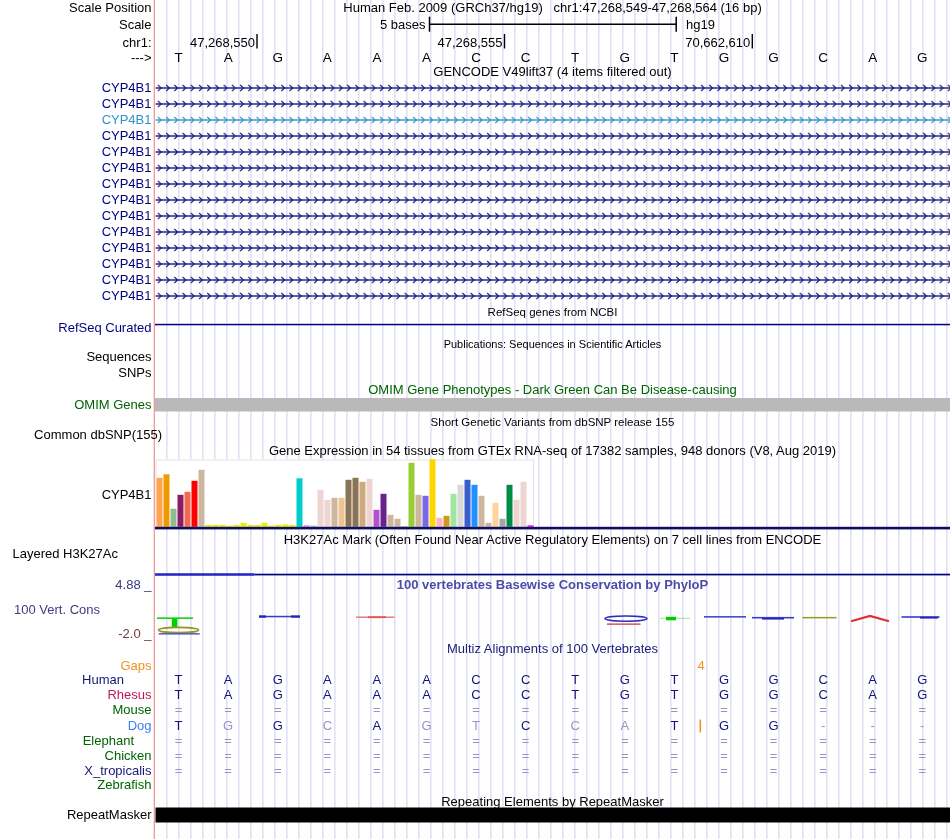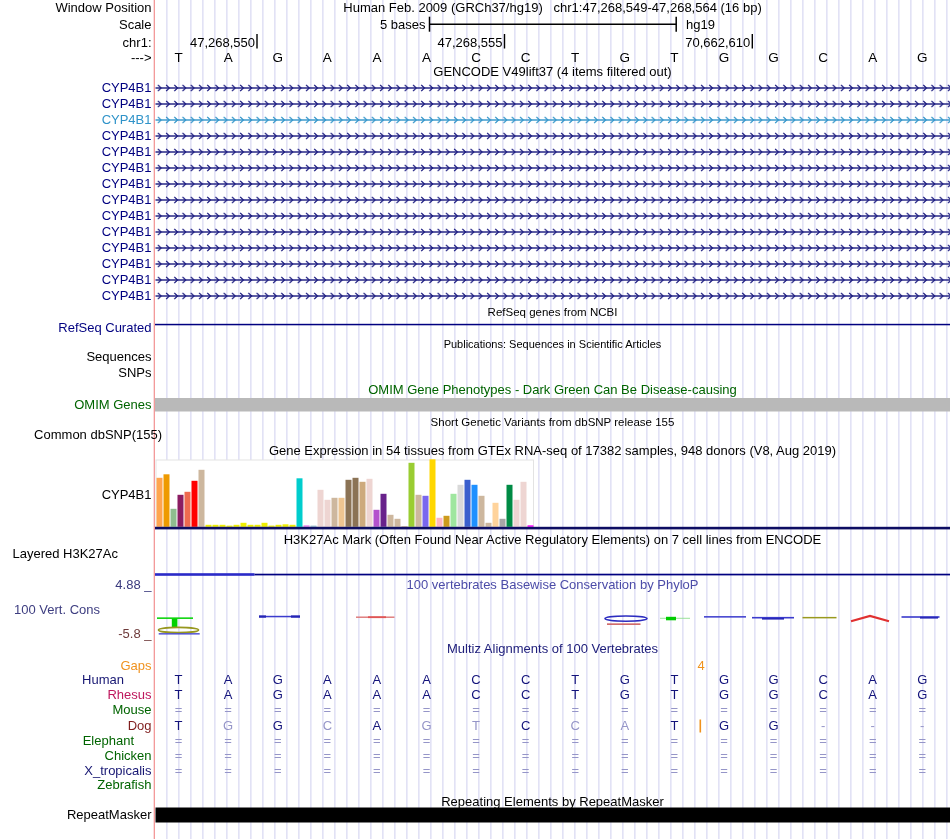--- a/index.html
+++ b/index.html
@@ -203,21 +203,21 @@
         <rect x="762" y="617.9" width="22" height="1.7" fill="#2828b8"></rect>
         <rect x="802.5" y="616.9" width="34" height="1.5" fill="#99991e"></rect>
         <path d="M851 621.3 L870 615.9 L889 621.3" fill="none" stroke="#e03030" stroke-width="2.2"></path>
         <rect x="901.5" y="616.2" width="38" height="1.6" fill="#3b3bcd"></rect>
         <rect x="920" y="616.8" width="18" height="1.8" fill="#2828b8"></rect>
       </g>
       <rect x="699.5" y="719.5" width="1.6" height="13" fill="#f0921e"></rect>
       <rect x="155.5" y="807.5" width="794.5" height="15" fill="#000000"></rect>
     </svg>
 
-  <div class="lab" style="top:1px;width:151.5px;">Window Position</div>
+  <div class="lab" style="top:1px;width:151.5px;">Scale Position</div>
   <div class="lab" style="top:18px;width:151.5px;">Scale</div>
   <div class="lab" style="top:35.5px;width:151.5px;">chr1:</div>
   <div class="lab" style="top:50.5px;width:151.5px;">---&gt;</div>
 
   <div class="ctr" style="top:1px;"><span>Human Feb. 2009 (GRCh37/hg19)</span><span>   </span><span>chr1:47,268,549-47,268,564 (16 bp)</span></div>
   <div class="abs" style="top:17.5px; left:329.5px; width:96px; text-align:right;">5 bases</div>
   <div class="abs" style="top:17.5px; left:686px;">hg19</div>
   <div id="ruler-numbers">
       <div class="abs" style="top: 35.5px; left: 127px; width: 128px; text-align: right;">47,268,550</div>
       <div class="abs" style="top: 35.5px; left: 374.5px; width: 128px; text-align: right;">47,268,555</div>
@@ -266,23 +266,23 @@
   <div class="lab" style="top:366px;width:151.5px;">SNPs</div>
   <div class="ctr" style="top:383px;color:#006400;">OMIM Gene Phenotypes - Dark Green Can Be Disease-causing</div>
   <div class="lab" style="top:397.5px;width:151.5px;color:#006400;">OMIM Genes</div>
   <div class="ctr sm2" style="top:414.5px;">Short Genetic Variants from dbSNP release 155</div>
   <div class="lab" style="top:427.5px;width:162px;">Common dbSNP(155)</div>
   <div class="ctr" style="top:444px;">Gene Expression in 54 tissues from GTEx RNA-seq of 17382 samples, 948 donors (V8, Aug 2019)</div>
   <div class="lab" style="top:487.5px;width:151.5px;">CYP4B1</div>
   <div class="ctr" style="top:532.5px;">H3K27Ac Mark (Often Found Near Active Regulatory Elements) on 7 cell lines from ENCODE</div>
   <div class="lab" style="top:546.5px;width:118px;">Layered H3K27Ac</div>
   <div class="lab" style="top:577.5px;width:151.5px;color:#3a3a7e;">4.88 _</div>
-  <div class="ctr" style="top:577.5px;color:#4c4ca8;">100 vertebrates Basewise Conservation by PhyloP</div>
+  <div class="ctr" style="top:577.5px;color:#4c4ca8;font-weight:bold;">100 vertebrates Basewise Conservation by PhyloP</div>
   <div class="lab" style="top:602.5px;width:100px;color:#3d3d80;">100 Vert. Cons</div>
-  <div class="lab" style="top:626.5px;width:151.5px;color:#6e3a3a;">-5.8 _</div>
+  <div class="lab" style="top:626.5px;width:151.5px;color:#6e3a3a;">-2.0 _</div>
   <div class="ctr" style="top:641.5px;color:#20207c;">Multiz Alignments of 100 Vertebrates</div>
   <div class="lab" style="top:658.5px;width:151.5px;color:#f0921e;">Gaps</div>
   <div class="abs" style="top:658.5px;left:691px;width:20px;text-align:center;color:#f0921e;">4</div>
   <div id="multiz-rows">
       <div class="lab" style="top: 672.8px; width: 124px; color: rgb(23, 23, 115);">Human</div>
       <div class="cell" style="top: 672.8px; left: 167.59px; color: rgb(19, 19, 123);">T</div>
       <div class="cell" style="top: 672.8px; left: 217.17px; color: rgb(19, 19, 123);">A</div>
       <div class="cell" style="top: 672.8px; left: 266.75px; color: rgb(19, 19, 123);">G</div>
       <div class="cell" style="top: 672.8px; left: 316.33px; color: rgb(19, 19, 123);">A</div>
       <div class="cell" style="top: 672.8px; left: 365.91px; color: rgb(19, 19, 123);">A</div>
@@ -324,21 +324,21 @@
       <div class="cell" style="top: 703.3px; left: 465.07px; color: rgb(149, 149, 200);">=</div>
       <div class="cell" style="top: 703.3px; left: 514.65px; color: rgb(149, 149, 200);">=</div>
       <div class="cell" style="top: 703.3px; left: 564.23px; color: rgb(149, 149, 200);">=</div>
       <div class="cell" style="top: 703.3px; left: 613.81px; color: rgb(149, 149, 200);">=</div>
       <div class="cell" style="top: 703.3px; left: 663.39px; color: rgb(149, 149, 200);">=</div>
       <div class="cell" style="top: 703.3px; left: 712.97px; color: rgb(149, 149, 200);">=</div>
       <div class="cell" style="top: 703.3px; left: 762.55px; color: rgb(149, 149, 200);">=</div>
       <div class="cell" style="top: 703.3px; left: 812.13px; color: rgb(149, 149, 200);">=</div>
       <div class="cell" style="top: 703.3px; left: 861.71px; color: rgb(149, 149, 200);">=</div>
       <div class="cell" style="top: 703.3px; left: 911.29px; color: rgb(149, 149, 200);">=</div>
-      <div class="lab" style="top: 718.5px; width: 151.5px; color: #7f1d1d;">Dog</div>
+      <div class="lab" style="top: 718.5px; width: 151.5px; color: #3b82f6;">Dog</div>
       <div class="cell" style="top: 718.5px; left: 167.59px; color: rgb(19, 19, 123);">T</div>
       <div class="cell" style="top: 718.5px; left: 217.17px; color: rgb(149, 149, 200);">G</div>
       <div class="cell" style="top: 718.5px; left: 266.75px; color: rgb(19, 19, 123);">G</div>
       <div class="cell" style="top: 718.5px; left: 316.33px; color: rgb(149, 149, 200);">C</div>
       <div class="cell" style="top: 718.5px; left: 365.91px; color: rgb(19, 19, 123);">A</div>
       <div class="cell" style="top: 718.5px; left: 415.49px; color: rgb(149, 149, 200);">G</div>
       <div class="cell" style="top: 718.5px; left: 465.07px; color: rgb(149, 149, 200);">T</div>
       <div class="cell" style="top: 718.5px; left: 514.65px; color: rgb(19, 19, 123);">C</div>
       <div class="cell" style="top: 718.5px; left: 564.23px; color: rgb(149, 149, 200);">C</div>
       <div class="cell" style="top: 718.5px; left: 613.81px; color: rgb(149, 149, 200);">A</div>

